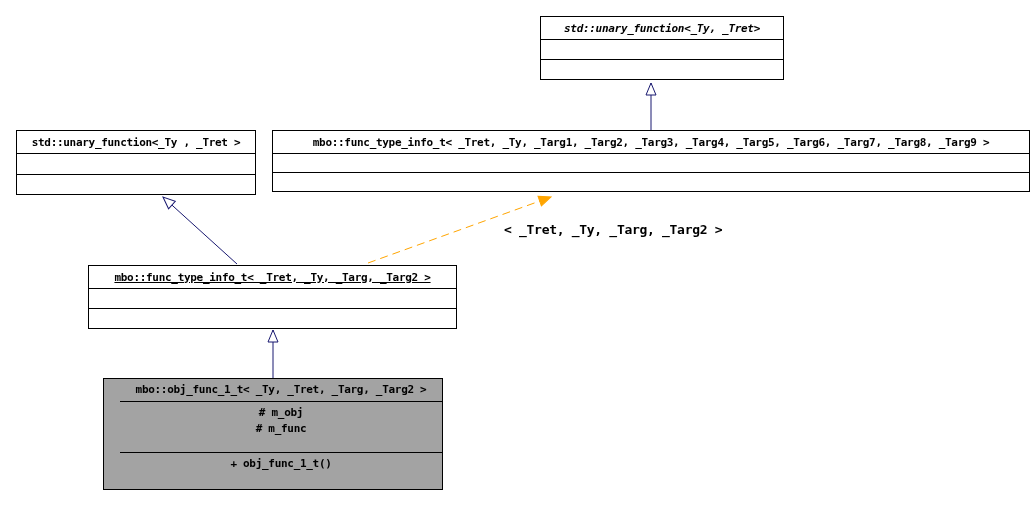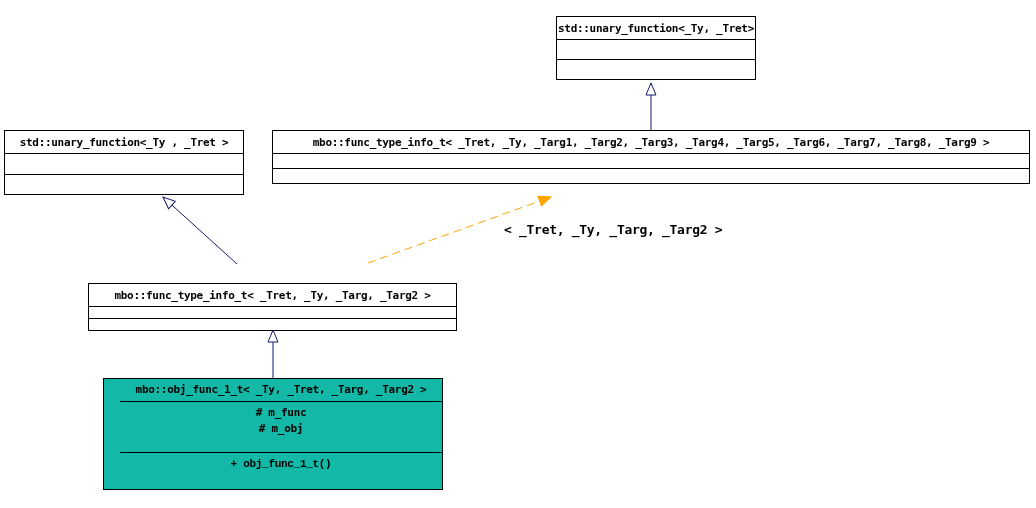--- a/index.html
+++ b/index.html
@@ -17,21 +17,21 @@
   }
   .uml-node {
     position: absolute;
     box-sizing: border-box;
     border: 1px solid #000000;
     background: #ffffff;
     display: flex;
     flex-direction: column;
   }
   .uml-node.highlight {
-    background: #14b8a6;
+    background: #a3a3a3;
     padding-left: 16px;
   }
   .uml-title {
     box-sizing: border-box;
     height: 22px;
     display: flex;
     align-items: center;
     justify-content: center;
     font-size: 11px;
     font-weight: bold;
@@ -89,48 +89,48 @@
       </marker>
     </defs>
     <line x1="651" y1="130" x2="651" y2="83" stroke="#191970" stroke-width="1" marker-end="url(#arrow-inherit)"></line>
     <line x1="237" y1="264" x2="163" y2="197" stroke="#191970" stroke-width="1" marker-end="url(#arrow-inherit)"></line>
     <line x1="273" y1="378" x2="273" y2="330" stroke="#191970" stroke-width="1" marker-end="url(#arrow-inherit)"></line>
     <line x1="368" y1="263" x2="551" y2="197" stroke="#ffa500" stroke-width="1" stroke-dasharray="8,5" marker-end="url(#arrow-template)"></line>
   </svg>
 
   <div class="edge-label" style="left:504px; top:222px;">&lt; _Tret, _Ty, _Targ, _Targ2 &gt;</div>
 
-  <div class="uml-node" style="left:556px; top:16px; width:200px; height:64px;">
+  <div class="uml-node" style="left:540px; top:16px; width:244px; height:64px;font-style:italic;">
     <div class="uml-title">std::unary_function&lt;_Ty, _Tret&gt;</div>
     <div class="uml-compartment"></div>
     <div class="uml-compartment"></div>
   </div>
 
-  <div class="uml-node" style="left:4px; top:130px; width:240px; height:65px;">
+  <div class="uml-node" style="left:16px; top:130px; width:240px; height:65px;">
     <div class="uml-title">std::unary_function&lt;_Ty , _Tret &gt;</div>
     <div class="uml-compartment"></div>
     <div class="uml-compartment"></div>
   </div>
 
-  <div class="uml-node" style="left:272px; top:130px; width:758px; height:54px;">
+  <div class="uml-node" style="left:272px; top:130px; width:758px; height:62px;">
     <div class="uml-title">mbo::func_type_info_t&lt; _Tret, _Ty, _Targ1, _Targ2, _Targ3, _Targ4, _Targ5, _Targ6, _Targ7, _Targ8, _Targ9 &gt;</div>
     <div class="uml-compartment"></div>
     <div class="uml-compartment"></div>
   </div>
 
-  <div class="uml-node" style="left:88px; top:283px; width:369px; height:48px;">
+  <div class="uml-node" style="left:88px; top:265px; width:369px; height:64px;text-decoration:underline;">
     <div class="uml-title">mbo::func_type_info_t&lt; _Tret, _Ty, _Targ, _Targ2 &gt;</div>
     <div class="uml-compartment"></div>
     <div class="uml-compartment"></div>
   </div>
 
   <div class="uml-node highlight" style="left:103px; top:378px; width:340px; height:112px;">
     <div class="uml-title">mbo::obj_func_1_t&lt; _Ty, _Tret, _Targ, _Targ2 &gt;</div>
     <div class="uml-members" style="height:52px;">
+      <div class="member-line"># m_obj</div>
       <div class="member-line"># m_func</div>
-      <div class="member-line"># m_obj</div>
     </div>
-    <div class="uml-members" style="height:38px;font-family:Liberation Mono, monospace;">
+    <div class="uml-members" style="height:38px;">
       <div class="member-line">+ obj_func_1_t()</div>
     </div>
   </div>
 
 </div>
 
 </body></html>

